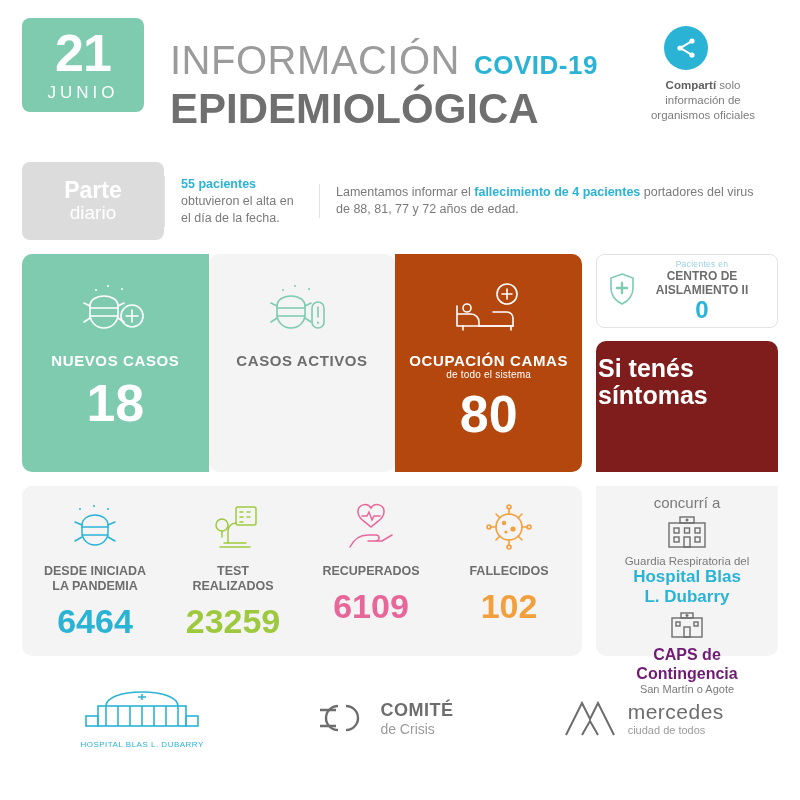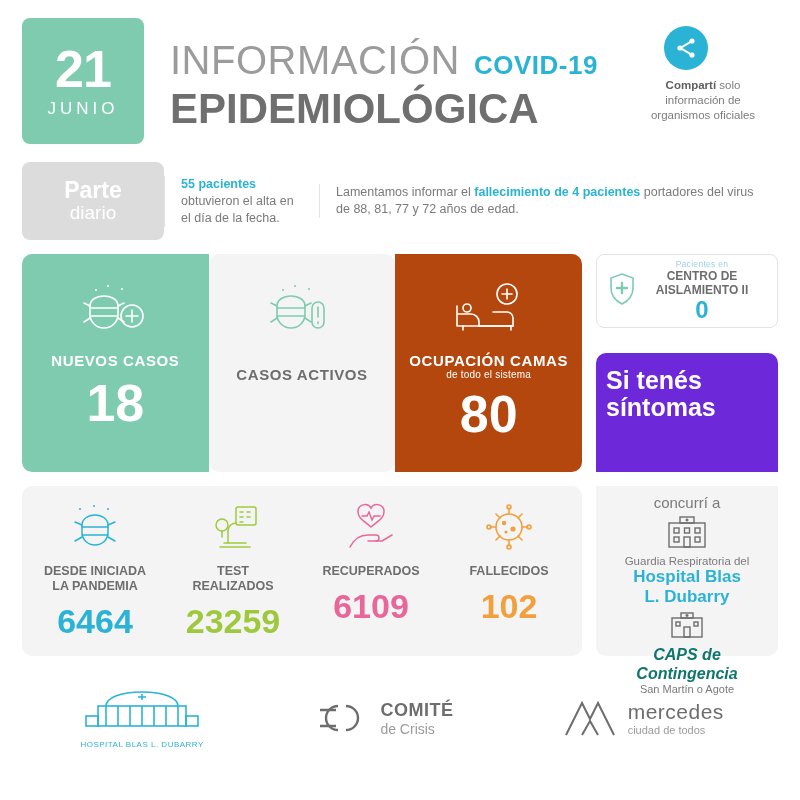--- a/index.html
+++ b/index.html
@@ -8,21 +8,21 @@
     background: #ffffff;
     font-family: "Liberation Sans", sans-serif;
     color: #555;
     overflow: hidden;
   }
   .page { position: relative; width:800px; height:800px; padding: 18px 22px; }
 
   
   .header { display:flex; align-items:flex-start; height: 130px; }
   .date-box {
-    width: 122px; height: 126px; background:#7ecbb0; border-radius:8px;
+    width: 122px; height: 94px; background:#7ecbb0; border-radius:8px;
     display:flex; flex-direction:column; align-items:center; justify-content:center;
     color:#fff; flex: 0 0 122px;
   }
   .date-day { font-size: 52px; font-weight:bold; letter-spacing:-1px; line-height:52px; }
   .date-month { font-size: 17px; letter-spacing: 4px; margin-top:4px; }
   .title-wrap { flex:1; padding-left: 26px; padding-top: 20px; }
   .title-line1 { display:flex; align-items:baseline; }
   .t-info { font-size: 40px; color:#9b9b9b; letter-spacing:0.5px; font-weight:400; }
   .t-covid { font-size: 26px; color:#2bb3d6; font-weight:bold; margin-left: 14px; letter-spacing:0.5px;}
   .t-epi { font-size: 42px; color:#6f6f6f; font-weight:bold; letter-spacing:0px; margin-top:2px;}
@@ -53,55 +53,55 @@
 
   
   .mid { display:flex; margin-top:14px; height: 218px; gap:0; }
   .cards3 { display:flex; width: 560px; flex:0 0 560px; }
   .card {
     flex:1; border-radius:10px; display:flex; flex-direction:column;
     align-items:center; justify-content:flex-start; padding-top: 22px;
     position:relative;
   }
   .card.c-green { background:#7ecbb0; color:#fff; border-radius:10px 0 0 10px; }
-  .card.c-white { background:#f4f4f4; color:#6cc5a5;gap:14px; }
+  .card.c-white { background:#f4f4f4; color:#6cc5a5; }
   .card.c-orange { background:#b4470e; color:#fff; border-radius:0 10px 10px 0; }
   .card .cicon { height: 70px; display:flex; align-items:center; justify-content:center; }
   .card .clabel { font-size:15px; font-weight:bold; letter-spacing:0.6px; margin-top:6px; text-align:center;}
   .card.c-white .clabel { color:#6d6d6d; }
   .card .csub { font-size:10px; font-weight:normal; letter-spacing:0.2px; }
   .card .cnum { font-size:52px; font-weight:bold; margin-top: 6px; line-height:56px;}
   .card.c-white .cnum { color:#6cc5a5; }
 
   .rightcol { flex:1; margin-left:14px; display:flex; flex-direction:column; }
   .aisl {
     background:#fff; border:1px solid #e3e3e3; border-radius:8px; height:74px;
     display:flex; align-items:center; padding: 18px 10px;
   }
   .aisl .ai-txt { flex:1; text-align:center; }
   .ai-l1 { font-size:8.5px; color:#9bd0e4; letter-spacing:0.3px;}
   .ai-l2 { font-size:12px; color:#6d6d6d; font-weight:bold; line-height:14px;}
   .ai-num { font-size:24px; color:#2bb3d6; font-weight:bold; line-height:26px;}
 
-  .sintomas { margin-top:25px; flex:1; background:#6d28d9; border-radius:10px 10px 0 0; padding: 14px 10px 10px; }
+  .sintomas { margin-top:13px; flex:1; background:#7f1d1d; border-radius:10px 10px 0 0; padding: 14px 2px 10px; }
   .sint-title { color:#fff; font-size:25px; font-weight:bold; line-height:27px; }
 
   
   .bottom { display:flex; margin-top:14px; height: 170px; }
   .stats { width:560px; flex:0 0 560px; background:#f4f4f4; border-radius:10px; display:flex; padding: 14px 4px;}
   .stat { flex:1; display:flex; flex-direction:column; align-items:center; }
   .stat .sicon { height:58px; display:flex; align-items:center; justify-content:center; }
   .stat .slabel { font-size:12.5px; font-weight:bold; color:#6d6d6d; text-align:center; line-height:15px; margin-top:6px;}
   .stat .snum { font-size:34px; font-weight:bold; margin-top:8px; line-height:38px;}
 
   .sintomas-body { flex:1; margin-left:14px; background:#f4f4f4; border-radius: 0 0 10px 10px; padding: 8px 10px 10px; text-align:center; }
   .sb-conc { font-size:15px; color:#7a7a7a; }
   .sb-small { font-size:11.5px; color:#7a7a7a; margin-top:2px;}
   .sb-big { font-size:17px; font-weight:bold; color:#2bb3d6; line-height:20px;}
-  .sb-green { font-size:16px; font-weight:bold; color:#0f766e; line-height:19px;font-style:italic;}
+  .sb-green { font-size:16px; font-weight:bold; color:#701a75; line-height:19px;}
   .sb-tiny { font-size:11px; color:#7a7a7a; }
 
   
   .footer { display:flex; align-items:center; justify-content:space-around; margin-top: 22px; height: 80px;}
   .foot-item { display:flex; align-items:center; }
   .hosp-cap { font-size:8px; color:#2bb3d6; letter-spacing:0.5px; text-align:center; margin-top:2px;}
   .comite-t1 { font-size:18px; font-weight:bold; color:#6d6d6d; letter-spacing:0.5px;}
   .comite-t2 { font-size:14px; color:#9b9b9b; }
   .merc-t1 { font-size:21px; color:#6d6d6d; letter-spacing:0.5px; }
   .merc-t2 { font-size:11px; color:#9b9b9b; }

